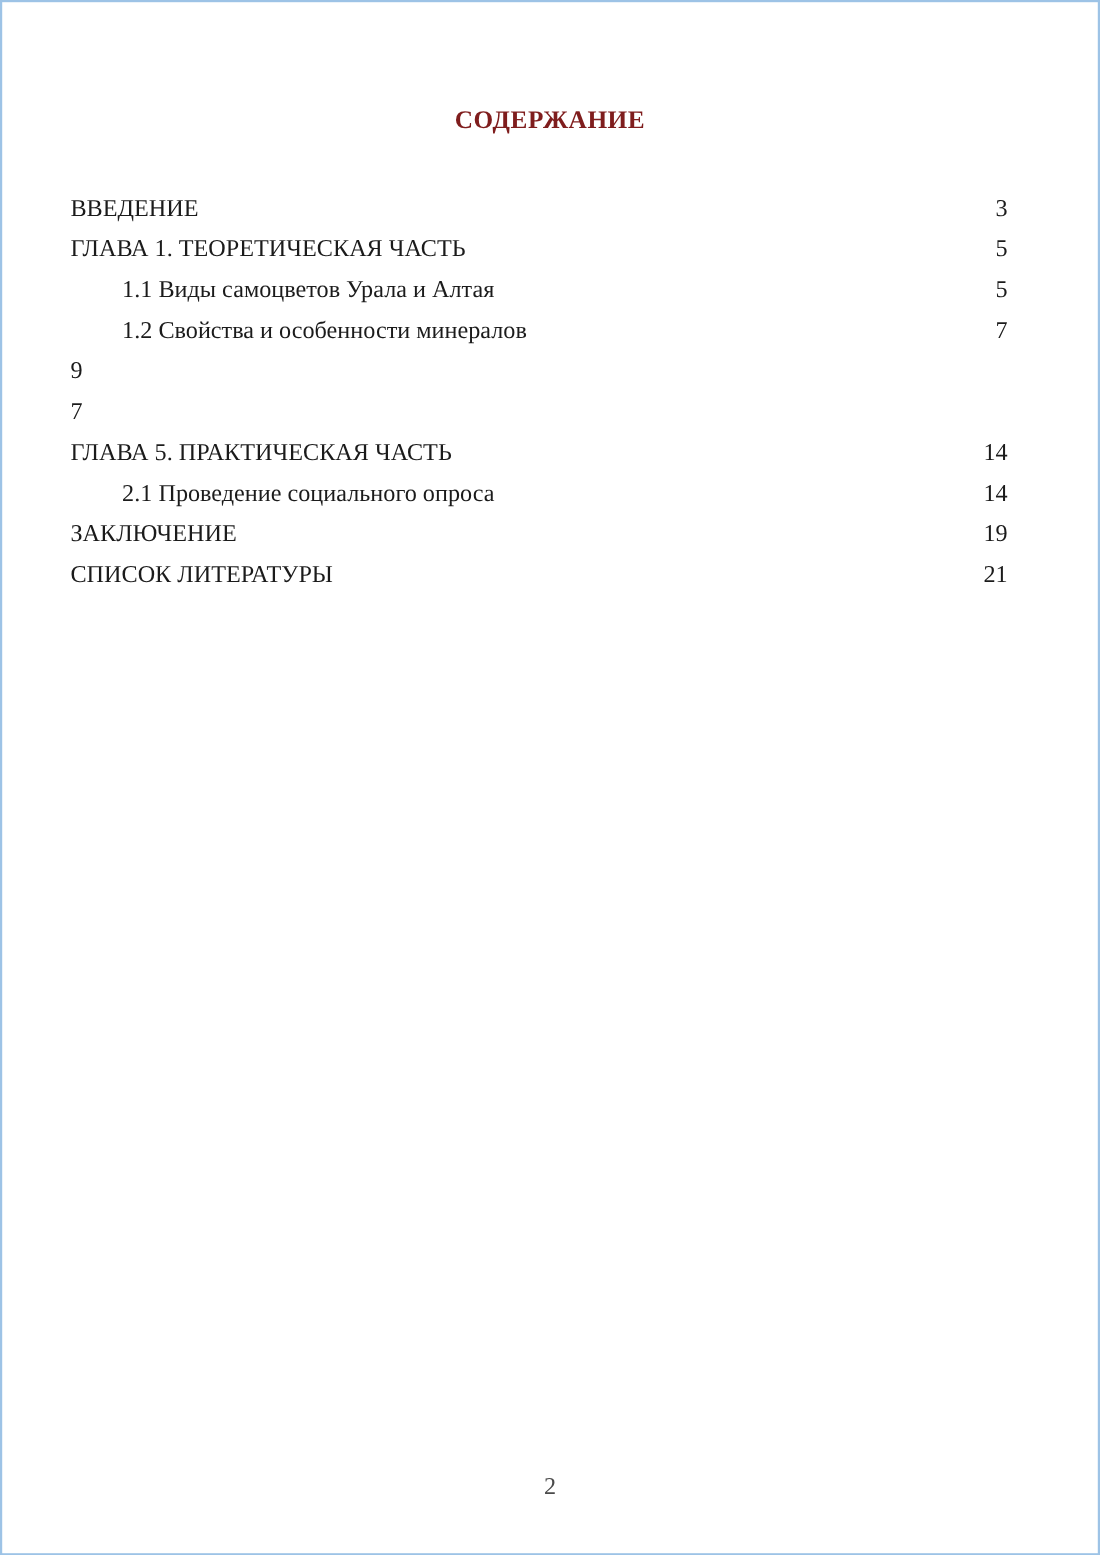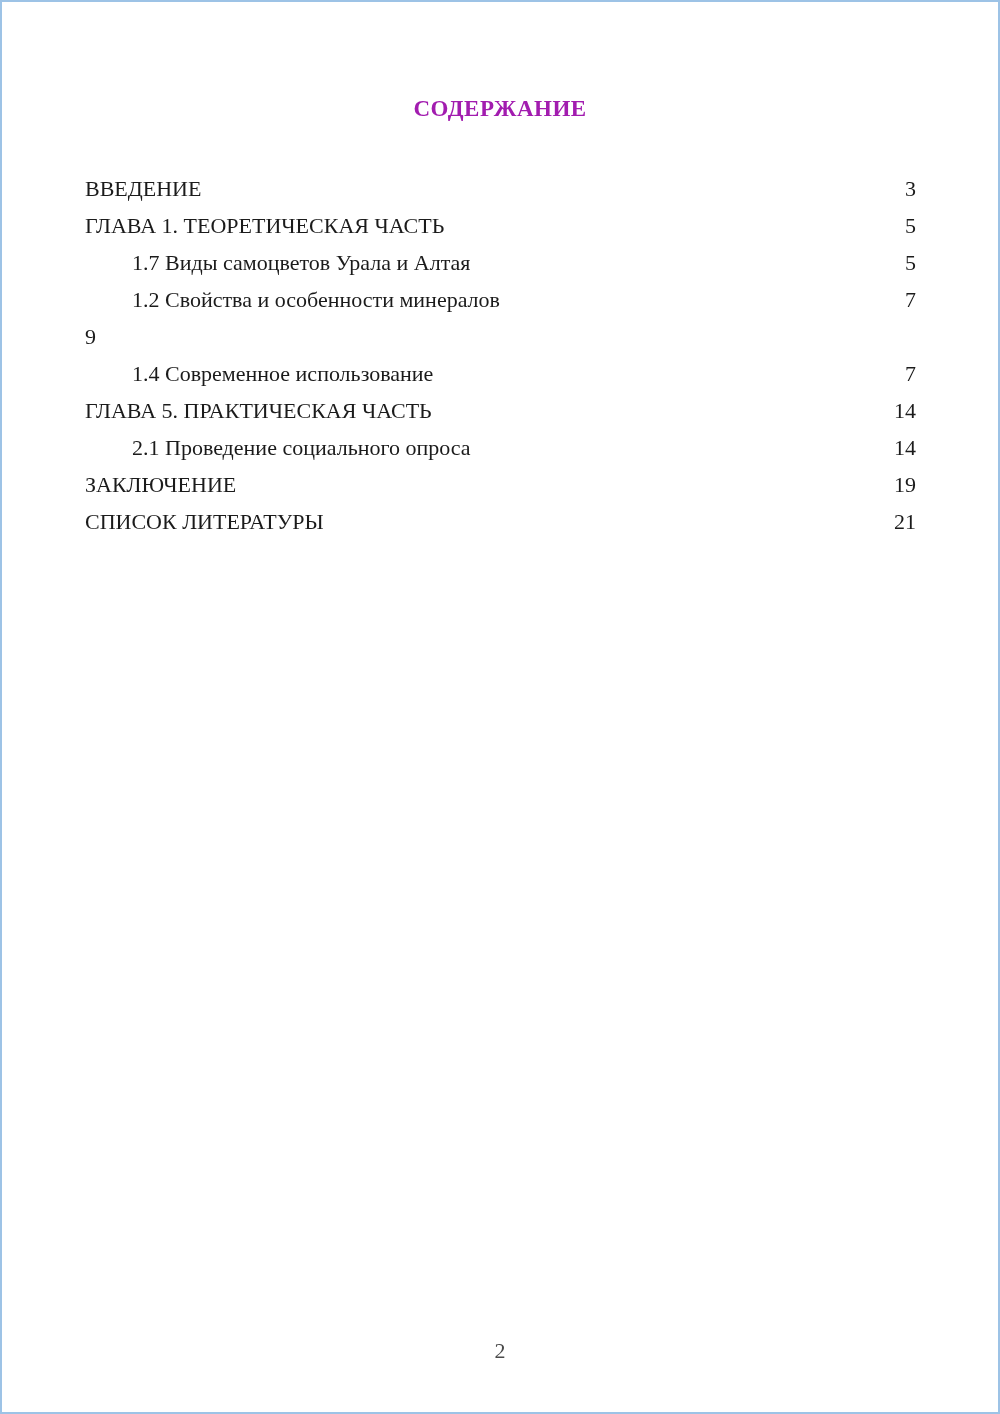--- a/index.html
+++ b/index.html
@@ -17,25 +17,25 @@
     font-family: "Liberation Serif", "DejaVu Serif", serif;
     color: #1b1b1b;
     overflow: hidden;
   }
   .doc-title {
     margin-top: 94px;
     text-align: center;
     font-weight: bold;
     font-size: 23px;
     letter-spacing: 0.5px;
-    color: #a21caf;
+    color: #7f1d1d;
   }
   .toc {
     margin-top: 48px;
-    padding-left: 83px;
+    padding-left: 62px;
     padding-right: 82px;
   }
   .toc-row {
     display: flex;
     justify-content: space-between;
     align-items: baseline;
     font-size: 22px;
     line-height: 37px;
     height: 37px;
   }
@@ -68,32 +68,31 @@
   <div class="toc">
       <div class="toc-row">
         <span class="toc-label">ВВЕДЕНИЕ</span>
         <span class="toc-page">3</span>
       </div>
       <div class="toc-row">
         <span class="toc-label">ГЛАВА 1. ТЕОРЕТИЧЕСКАЯ ЧАСТЬ</span>
         <span class="toc-page">5</span>
       </div>
       <div class="toc-row indented">
-        <span class="toc-label">1.7 Виды самоцветов Урала и Алтая</span>
+        <span class="toc-label">1.1 Виды самоцветов Урала и Алтая</span>
         <span class="toc-page">5</span>
       </div>
       <div class="toc-row indented">
         <span class="toc-label">1.2 Свойства и особенности минералов</span>
         <span class="toc-page">7</span>
       </div>
       <div class="toc-row indented">
         <span class="toc-page">9</span>
       </div>
       <div class="toc-row indented">
-        <span class="toc-label">1.4 Современное использование</span>
         <span class="toc-page">7</span>
       </div>
       <div class="toc-row">
         <span class="toc-label">ГЛАВА 5. ПРАКТИЧЕСКАЯ ЧАСТЬ</span>
         <span class="toc-page">14</span>
       </div>
       <div class="toc-row indented">
         <span class="toc-label">2.1 Проведение социального опроса</span>
         <span class="toc-page">14</span>
       </div>

